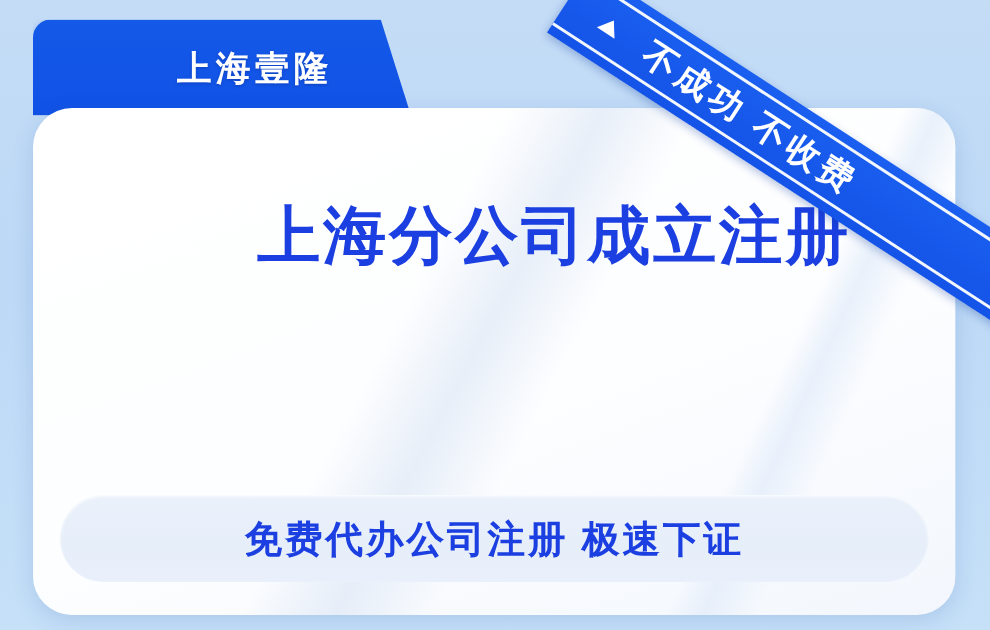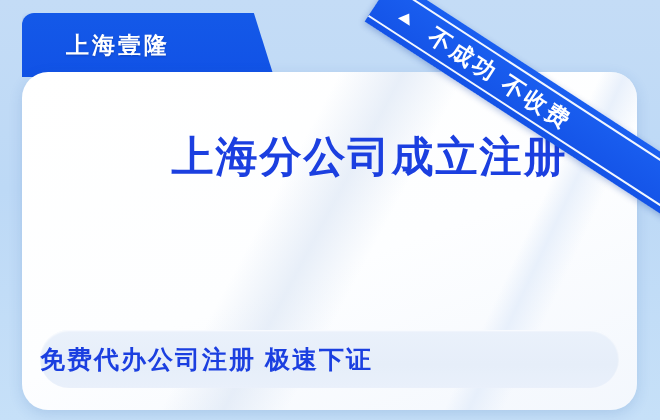--- a/index.html
+++ b/index.html
@@ -28,20 +28,21 @@
     top: 13px;
     width: 252px;
     height: 64px;
     background: linear-gradient(180deg, #1459e8 0%, #1152e6 100%);
     border-radius: 12px 14px 0 0;
     
     clip-path: polygon(0 0, 92% 0, 100% 100%, 0 100%);
     box-shadow: 0 2px 5px rgba(14, 60, 160, 0.28);
     display: flex;
     align-items: center;
+    justify-content: center;
   }
   .tab-label {
     color: #ffffff;
     font-size: 23px;
     font-weight: bold;
     letter-spacing: 3px;
     margin-left: 44px;
     text-shadow: 0 1px 2px rgba(0, 30, 110, 0.35);
   }
 
@@ -99,21 +100,21 @@
     position: absolute;
     left: 18px;
     top: 258px;
     width: 579px;
     height: 58px;
     border-radius: 29px;
     background: linear-gradient(180deg, #eaf1fb 0%, #e6eef9 60%, #e9f0fb 100%);
     box-shadow: inset 0 1px 2px rgba(255,255,255,0.9);
     display: flex;
     align-items: center;
-    justify-content: flex-start;
+    justify-content: center;
   }
   .pill-label {
     color: #1b3fe0;
     font-size: 25px;
     font-weight: bold;
     letter-spacing: 2px;
   }
 
   
   .ribbon {

